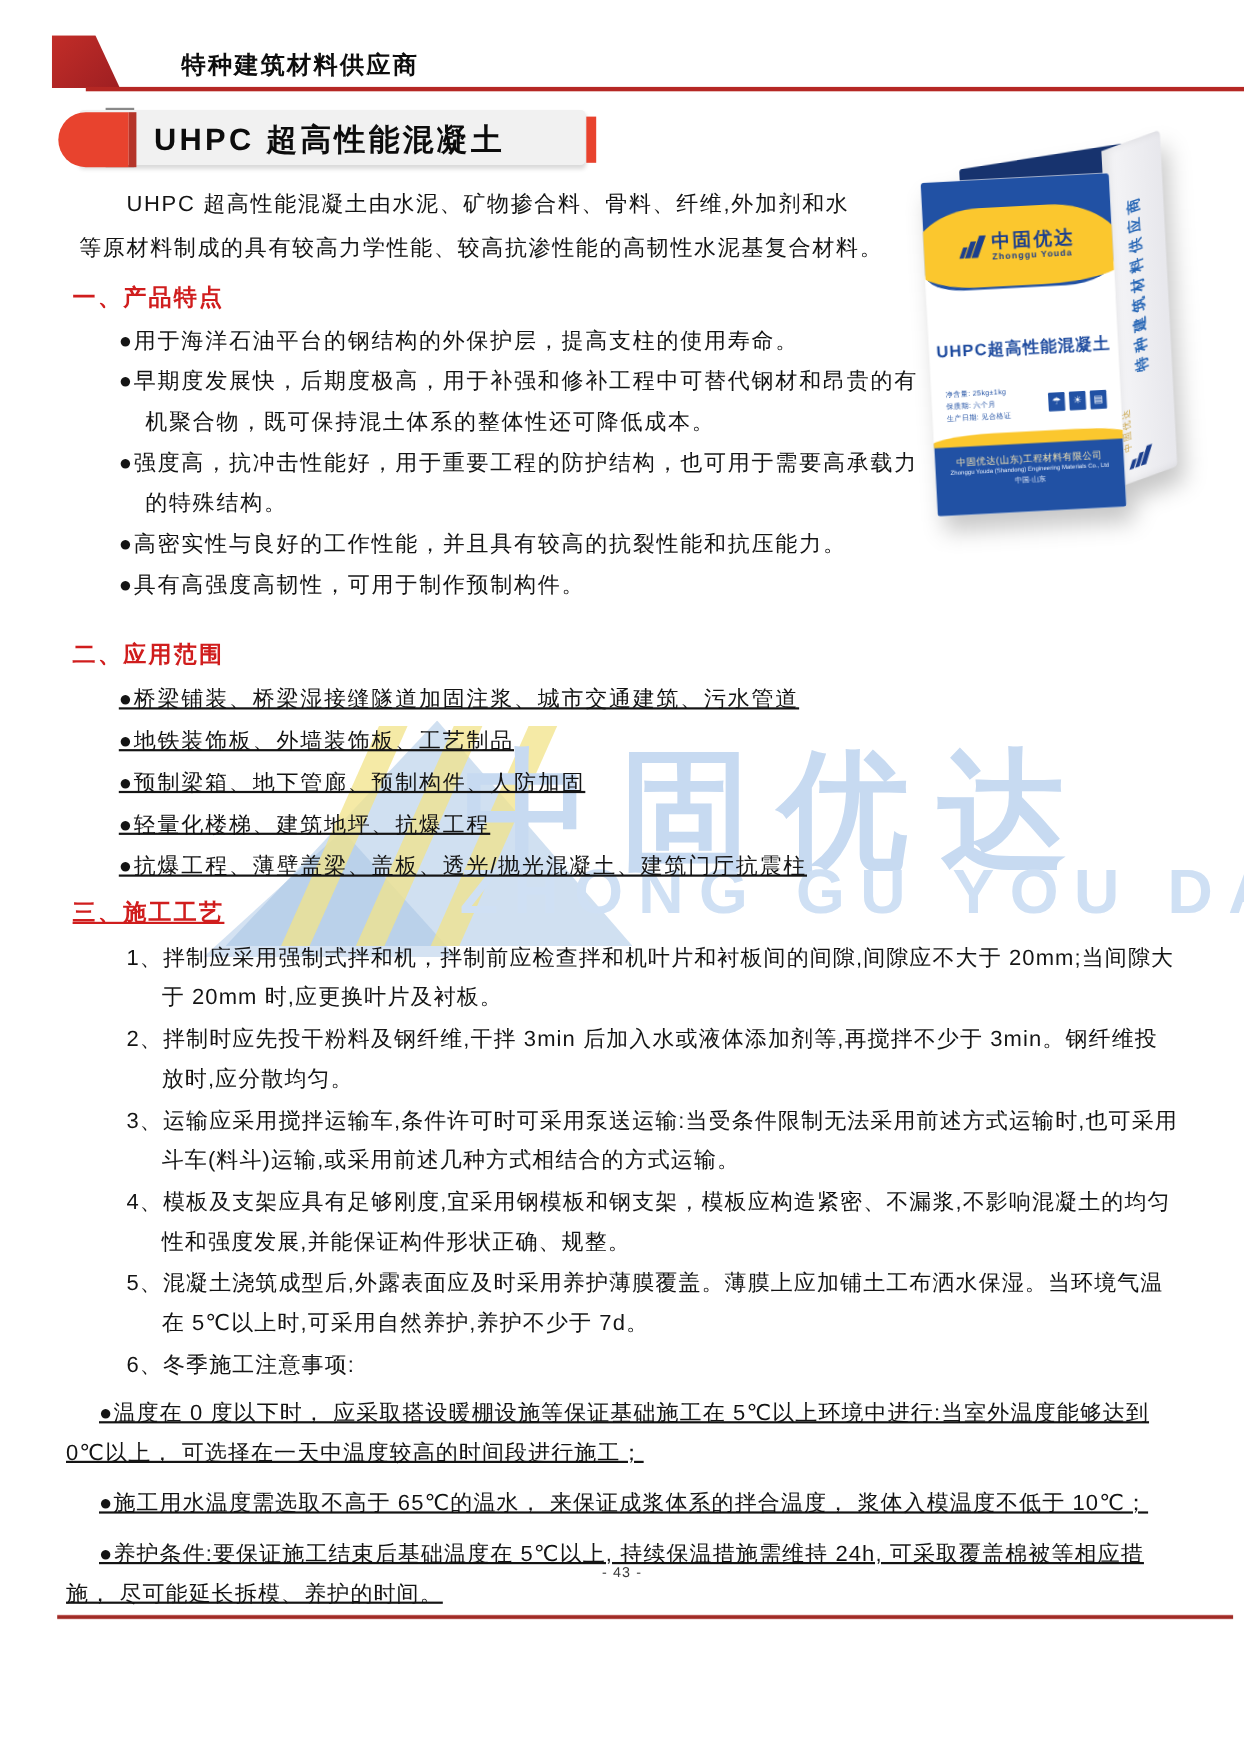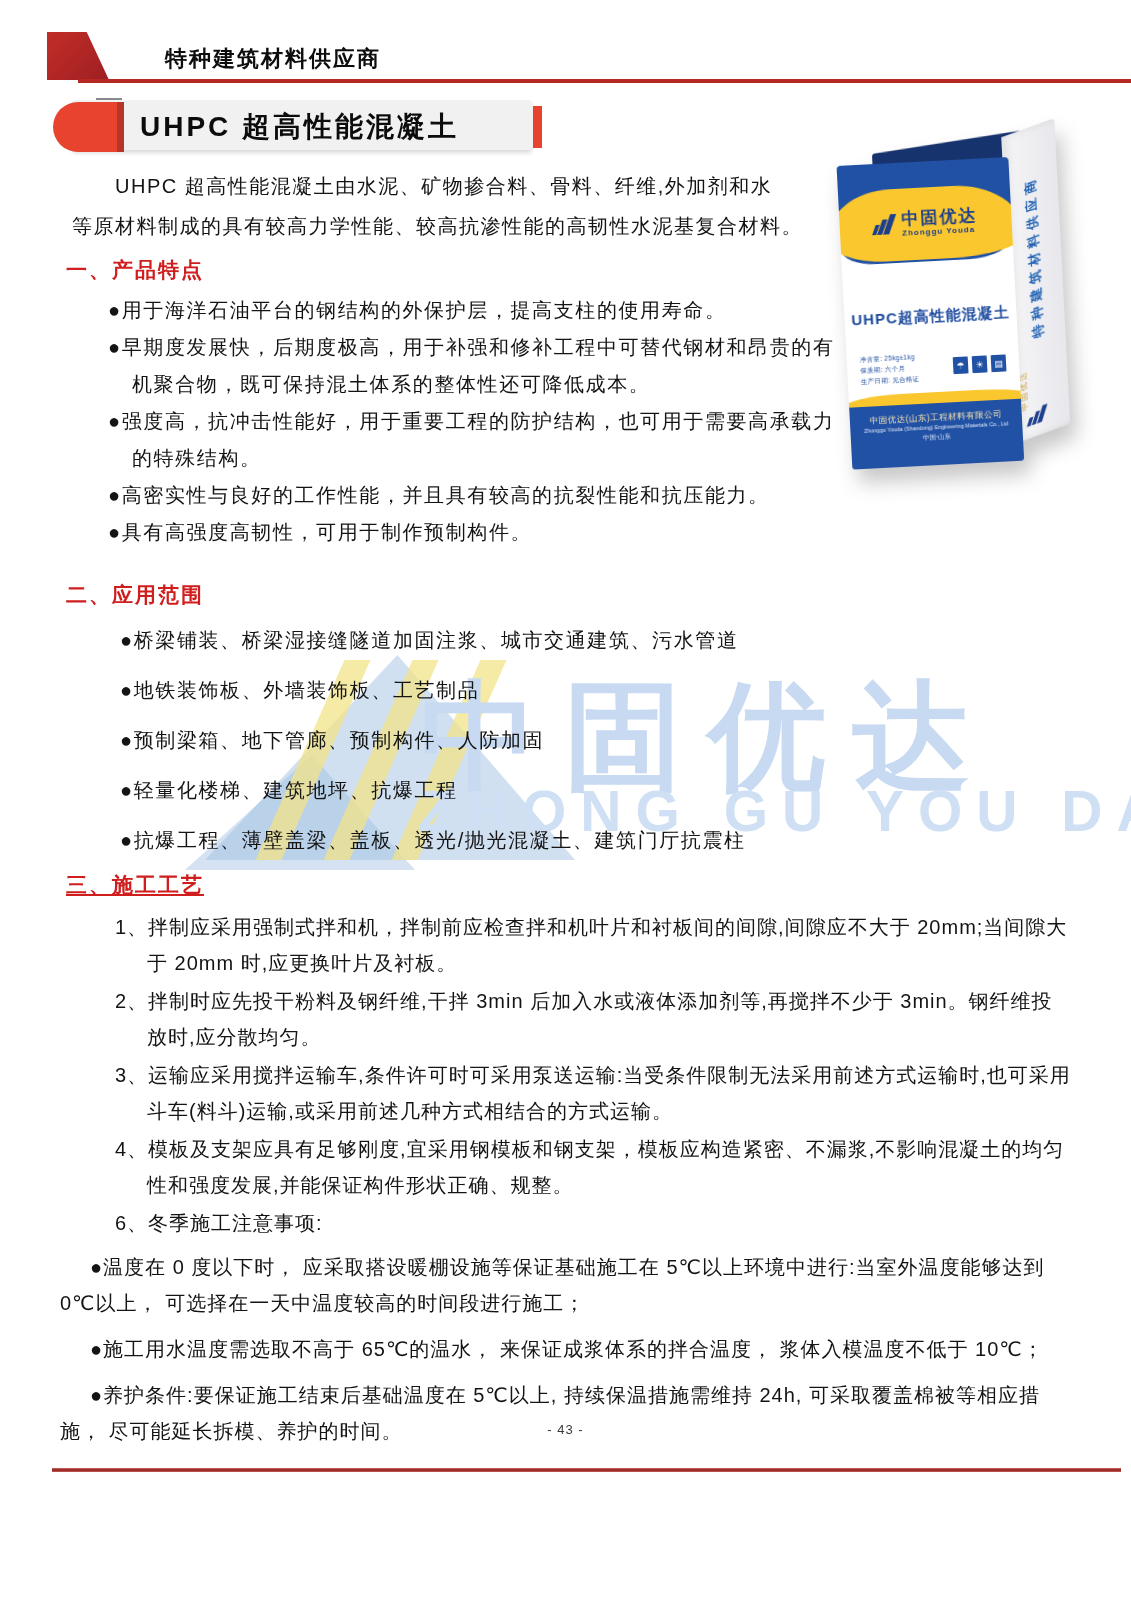--- a/index.html
+++ b/index.html
@@ -50,26 +50,26 @@
   
   .content{position:absolute;left:60px;top:0;width:1015px;z-index:2;}
   .intro{font-size:20px;line-height:40px;letter-spacing:1.5px;white-space:nowrap;}
   .intro.l1{margin-top:166px;margin-left:55px;}
   .intro.l2{margin-left:12px;}
   .sec{color:#d01d1d;font-size:21px;font-weight:bold;margin:10px 0 0 6px;letter-spacing:2px;}
   .features{margin-left:48px;margin-top:8px;width:732px;font-size:20px;line-height:37px;letter-spacing:1.6px;}
   .feat{margin:0;padding-left:24px;text-indent:-24px;}
   .sec.s2{margin-top:30px;}
   .apps{margin-left:48px;margin-top:8px;font-size:20px;line-height:38px;letter-spacing:1.6px;white-space:nowrap;}
-  .app{margin:12px;}
+  .app{margin:0;text-decoration:underline;}
   .sec.s3{margin-top:8px;text-decoration:underline;}
   .items{margin-left:55px;margin-top:10px;width:958px;font-size:20px;line-height:36px;letter-spacing:1px;}
   .item{margin:0 0 2px 0;padding-left:32px;text-indent:-32px;}
   .wbullets{margin-top:8px;width:1002px;font-size:20px;line-height:36px;letter-spacing:1px;}
-  .wb{margin:0 0 10px 0;text-indent:30px;}
+  .wb{margin:0 0 10px 0;text-indent:30px;text-decoration:underline;}
 
   
   .bag{position:absolute;left:840px;top:136px;width:230px;height:340px;z-index:4;
     transform:rotate(-3deg);filter:drop-shadow(6px 14px 10px rgba(0,0,0,.22));}
   .bag-topfold{position:absolute;left:40px;top:6px;width:150px;height:26px;background:#17336e;
     transform:skewY(-6deg);border-radius:3px;}
   .bag-spine{position:absolute;right:6px;top:4px;width:54px;height:306px;
     background:linear-gradient(90deg,#f6f6f8,#e7e7ec);transform:skewY(-17deg);
     transform-origin:left top;border-radius:0 4px 4px 0;box-shadow:inset 6px 0 8px rgba(0,0,0,.08);}
   .spine-text{position:absolute;top:120px;left:-92px;width:238px;transform:rotate(-90deg);
@@ -206,20 +206,21 @@
       <p class="app">●轻量化楼梯、建筑地坪、抗爆工程</p>
       <p class="app">●抗爆工程、薄壁盖梁、盖板、透光/抛光混凝土、建筑门厅抗震柱</p>
     </div>
 
     <h2 class="sec s3">三、施工工艺</h2>
     <div class="items">
       <p class="item">1、拌制应采用强制式拌和机，拌制前应检查拌和机叶片和衬板间的间隙,间隙应不大于 20mm;当间隙大于 20mm 时,应更换叶片及衬板。</p>
       <p class="item">2、拌制时应先投干粉料及钢纤维,干拌 3min 后加入水或液体添加剂等,再搅拌不少于 3min。钢纤维投放时,应分散均匀。</p>
       <p class="item">3、运输应采用搅拌运输车,条件许可时可采用泵送运输:当受条件限制无法采用前述方式运输时,也可采用斗车(料斗)运输,或采用前述几种方式相结合的方式运输。</p>
       <p class="item">4、模板及支架应具有足够刚度,宜采用钢模板和钢支架，模板应构造紧密、不漏浆,不影响混凝土的均匀性和强度发展,并能保证构件形状正确、规整。</p>
+      <p class="item">5、混凝土浇筑成型后,外露表面应及时采用养护薄膜覆盖。薄膜上应加铺土工布洒水保湿。当环境气温在 5℃以上时,可采用自然养护,养护不少于 7d。</p>
       <p class="item">6、冬季施工注意事项:</p>
     </div>
     <div class="wbullets">
       <p class="wb">●温度在 0 度以下时， 应采取搭设暖棚设施等保证基础施工在 5℃以上环境中进行:当室外温度能够达到 0℃以上， 可选择在一天中温度较高的时间段进行施工；</p>
       <p class="wb">●施工用水温度需选取不高于 65℃的温水， 来保证成浆体系的拌合温度， 浆体入模温度不低于 10℃；</p>
       <p class="wb">●养护条件:要保证施工结束后基础温度在 5℃以上, 持续保温措施需维持 24h, 可采取覆盖棉被等相应措施， 尽可能延长拆模、养护的时间。</p>
     </div>
   </div>
 
   <div class="ftr-line"></div>

